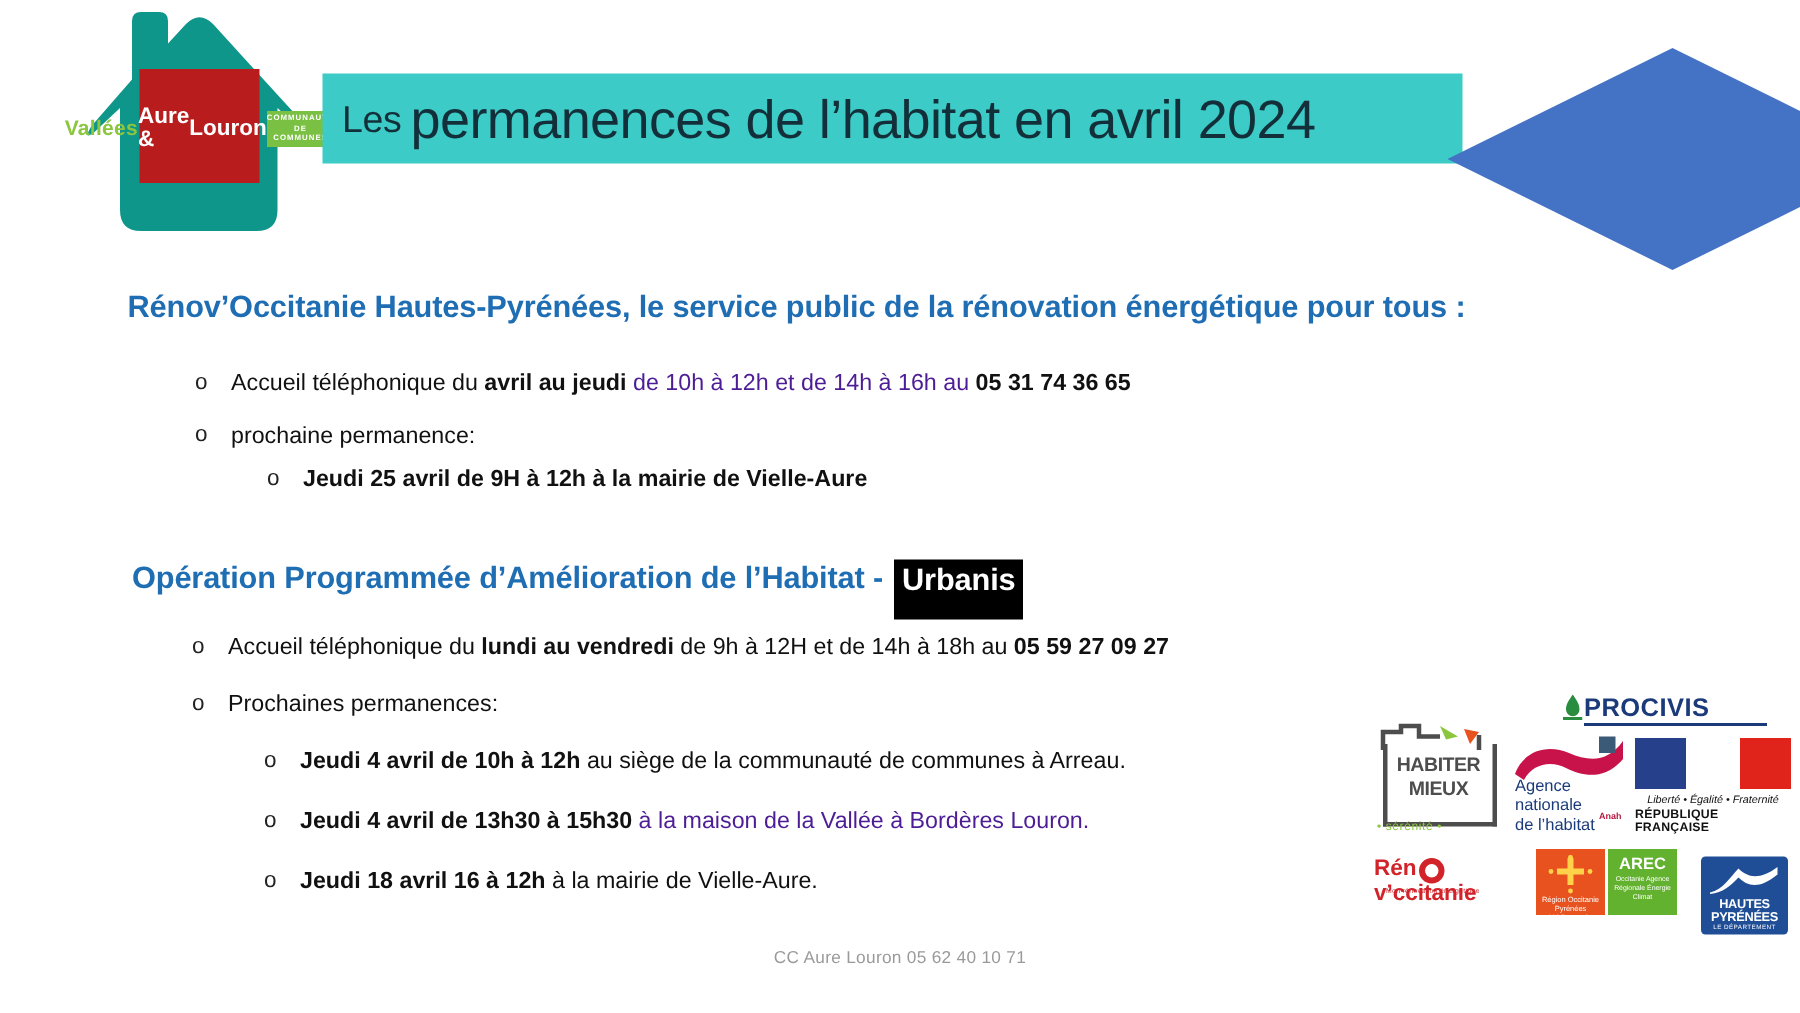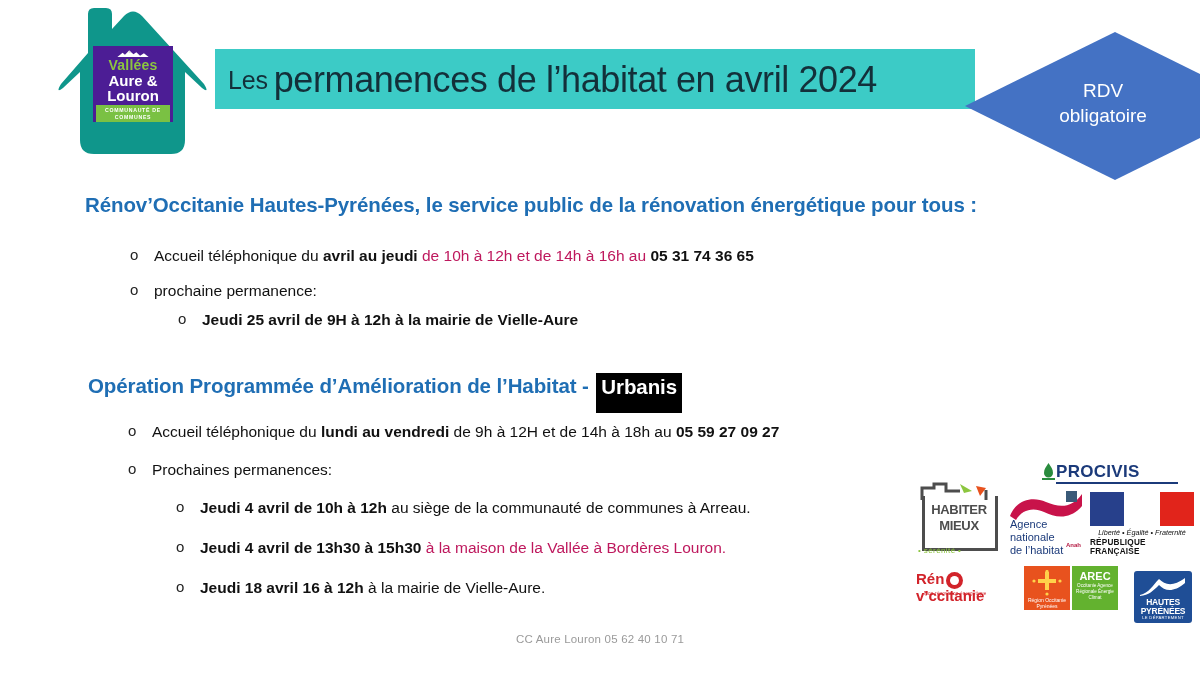--- a/index.html
+++ b/index.html
@@ -19,21 +19,21 @@
   
   #header { position: absolute; left: 0; top: 0; width: 1200px; height: 180px; }
 
   
   .logo-wrap { position: absolute; left: 50px; top: 2px; width: 165px; height: 160px; }
   .house {
     position: absolute; left: 0; top: 0; width: 165px; height: 160px;
   }
   .logo-plate {
     position: absolute; left: 43px; top: 44px; width: 80px; height: 76px;
-    background: #4c1d95; display: flex; flex-direction: column;
+    background: #b91c1c; display: flex; flex-direction: row;
     align-items: center; justify-content: center; padding-top: 2px; box-sizing: border-box;
   }
   .logo-mtn { width: 70px; height: 19px; margin-top: 1px; }
   .logo-l1 { color: #8cc63f; font-size: 14px; font-weight: bold; line-height: 15px; letter-spacing: .2px; }
   .logo-l2 { color: #ffffff; font-size: 15px; font-weight: bold; line-height: 15px; }
   .logo-l3 { color: #ffffff; font-size: 15px; font-weight: bold; line-height: 15px; }
   .logo-bar {
     margin-top: 2px; background: #7ac143; width: 74px; padding: 2px 0 2px 0;
     color: #ffffff; font-size: 5.2px; font-weight: bold; line-height: 6.5px;
     letter-spacing: .7px; text-align: center;
@@ -77,21 +77,21 @@
   }
 
   .bullet-row { position: absolute; display: flex; white-space: nowrap; }
   .bmark {
     font-size: 15px; color: #222; width: 24px; flex: 0 0 24px;
     font-family: "Liberation Sans", sans-serif;
   }
   .btext { font-size: 15.5px; color: #111; line-height: 20px; }
   .btext.lvl2 { font-size: 15.5px; }
   .b { font-weight: bold; }
-  .g { color: #be185d; }
+  .g { color: #4c1d95; }
 
   #r1 { left: 130px; top: 246px; }
   #r2 { left: 130px; top: 281px; }
   #r3 { left: 178px; top: 310px; }
 
   #r4 { left: 128px; top: 422px; }
   #r5 { left: 128px; top: 460px; }
   #r6 { left: 176px; top: 498px; }
   #r7 { left: 176px; top: 538px; }
   #r8 { left: 176px; top: 578px; }
@@ -194,24 +194,20 @@
     </div>
   </div>
 
   <div class="banner"></div>
   <div class="banner-text">
     <span class="t-small">Les</span>
     <span class="t-big">permanences de l’habitat en avril 2024</span>
   </div>
 
   <div class="diamond"></div>
-  <div class="diamond-text">
-    <div>RDV</div>
-    <div>obligatoire</div>
-  </div>
 </div>
 
 <div class="h-blue" id="sec1-title">Rénov’Occitanie Hautes-Pyrénées, le service public de la rénovation énergétique pour tous :</div>
 
 <div class="bullet-row" id="r1">
   <span class="bmark">o</span>
   <span class="btext">
     <span>Accueil téléphonique du </span><span class="b">avril au jeudi</span><span class="g">  de 10h à 12h et de 14h à 16h au </span><span class="b">05 31 74 36 65</span>
   </span>
 </div>

